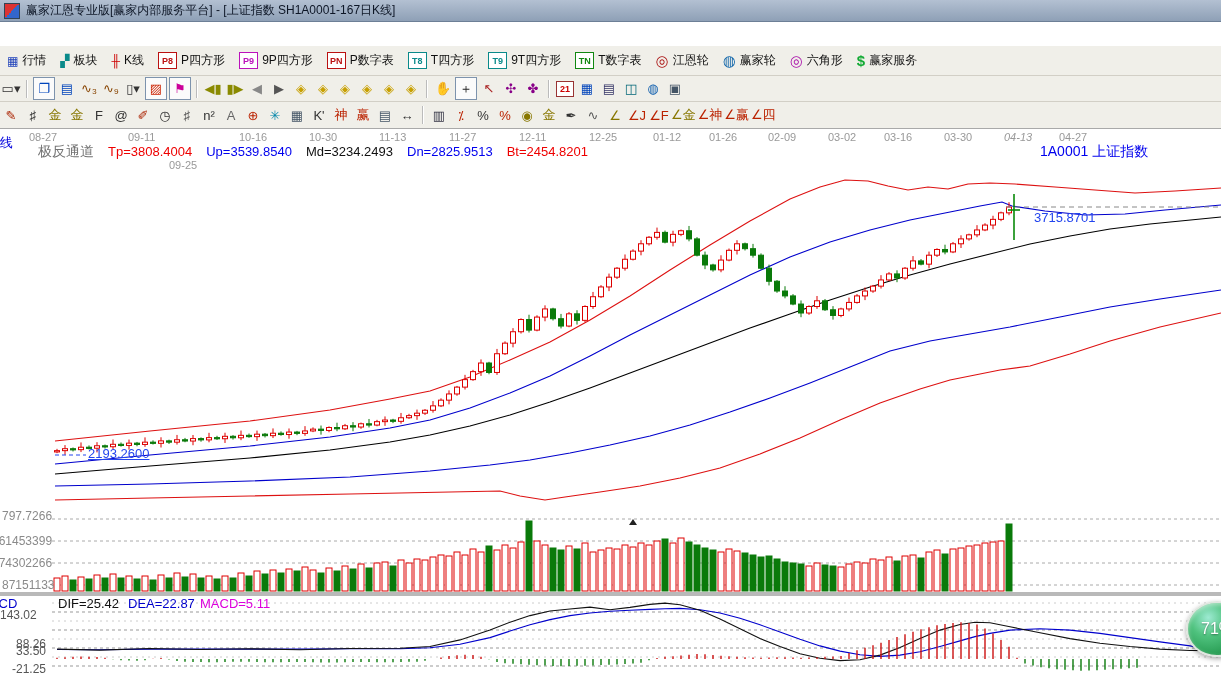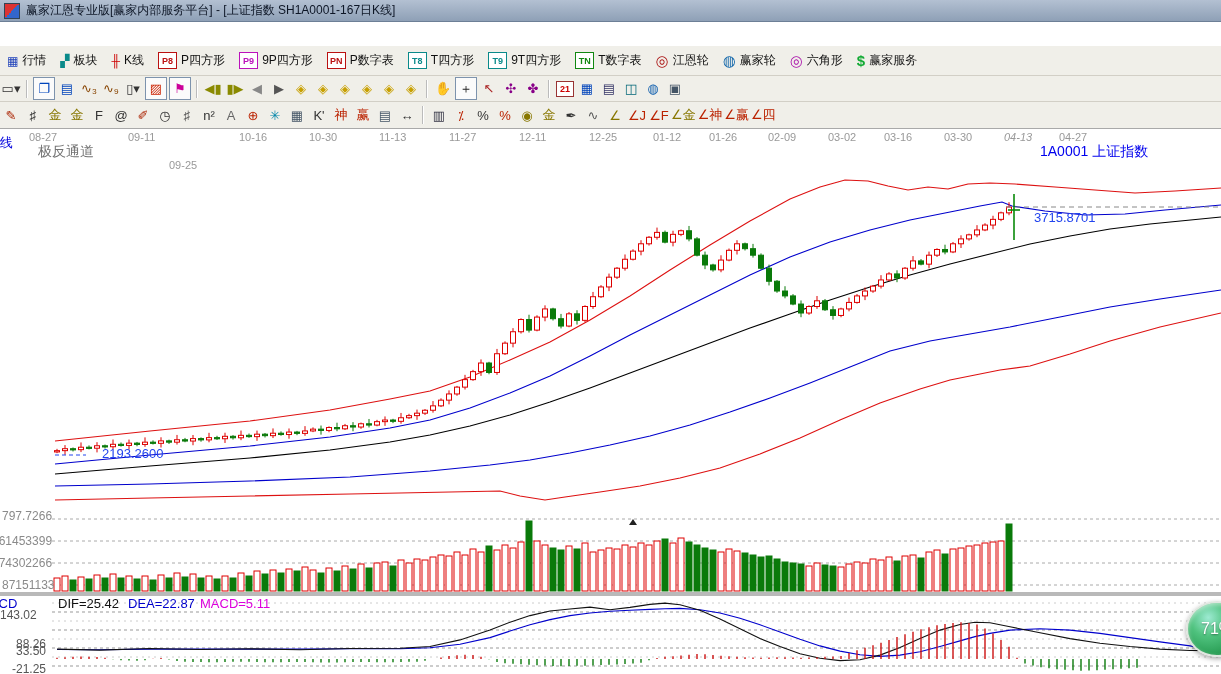--- a/index.html
+++ b/index.html
@@ -731,24 +731,31 @@
       <span class="datelabel" style="left: 884px;">03-16</span>
       <span class="datelabel" style="left: 944px;">03-30</span>
       <span class="datelabel" style="left: 1004px; font-style: italic;">04-13</span>
       <span class="datelabel" style="left: 1059px;">04-27</span>
     </div>
 
   <div class="ov kline-left" style="left:-9px;top:134px;">K线</div>
 
   <div class="ov" style="left:38px;top:143px;display:flex;align-items:baseline;">
     <span class="hdr-ind">极反通道</span>
+    <span id="hdrvals" style="display:flex;">
+        <span class="hdr-val" style="color: rgb(238, 0, 0);">Tp=3808.4004</span>
+        <span class="hdr-val" style="color: rgb(0, 0, 238);">Up=3539.8540</span>
+        <span class="hdr-val" style="color: rgb(17, 17, 17);">Md=3234.2493</span>
+        <span class="hdr-val" style="color: rgb(0, 0, 238);">Dn=2825.9513</span>
+        <span class="hdr-val" style="color: rgb(238, 0, 0);">Bt=2454.8201</span>
+      </span>
   </div>
   <div class="ov symbol" style="left:1040px;top:143px;">1A0001  上证指数</div>
 
-  <div class="ov bluelabel" id="lowlab" style="left: 102px; top: 446px;">2193.2600</div>
+  <div class="ov bluelabel" id="lowlab" style="left: 88px; top: 446px; text-decoration: underline;">2193.2600</div>
   <div class="ov bluelabel" id="highlab" style="left: 1034px; top: 210px;">3715.8701</div>
 
   <div id="vollabels">
       <span class="ov graylab" style="left: 2px; top: 509px;">797.7266</span>
       <span class="ov graylab" style="left: -8px; top: 534px;">261453399</span>
       <span class="ov graylab" style="left: -8px; top: 556px;">174302266</span>
       <span class="ov graylab" style="left: 2px; top: 578px;">87151133</span>
     </div>
 
   <div class="ov macdlab" style="left:-21px;top:596px;color:#0000cc;">MACD</div>

